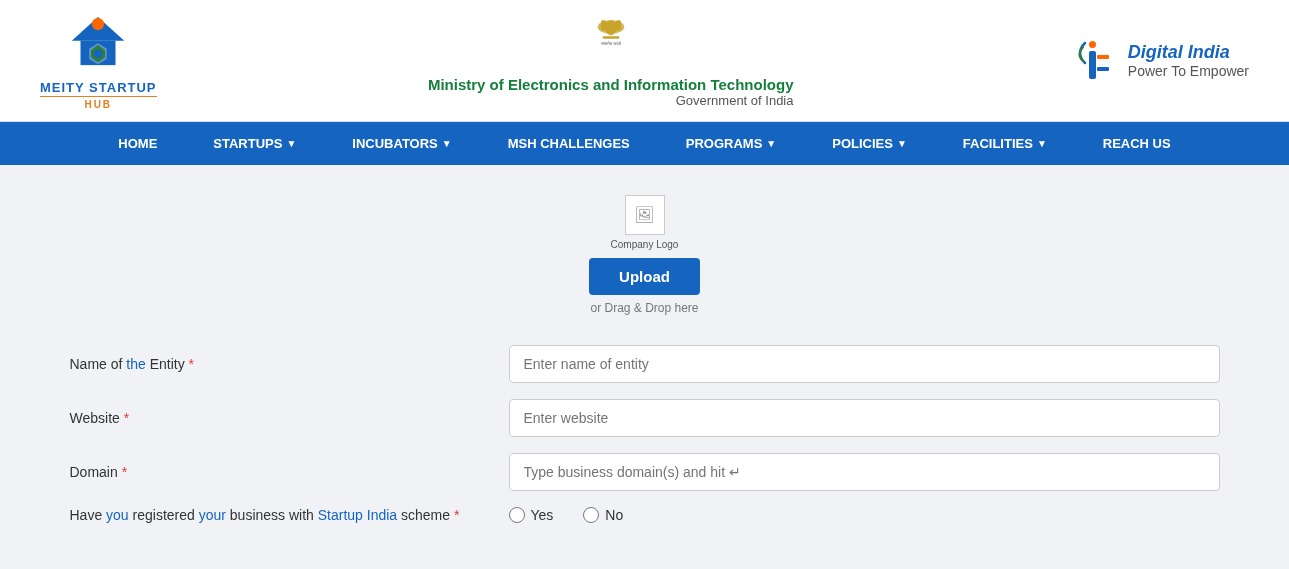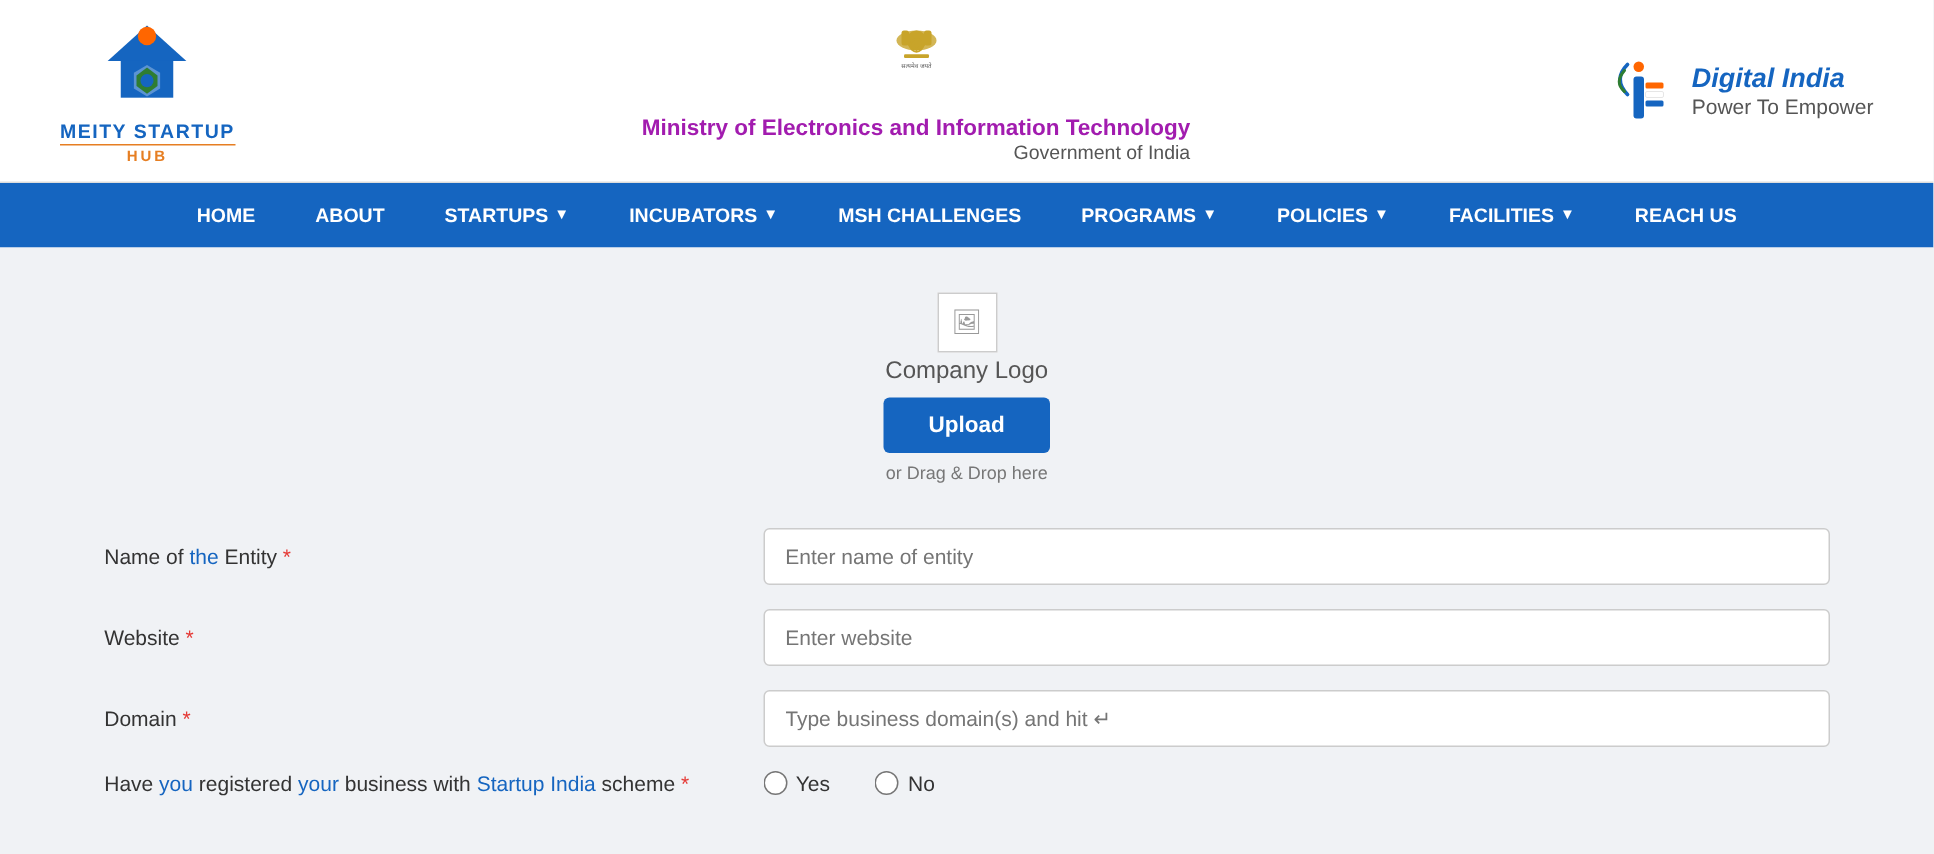--- a/index.html
+++ b/index.html
@@ -20,32 +20,32 @@
       color: #1565c0;
       font-weight: bold;
       font-size: 13px;
       letter-spacing: 1px;
       text-align: center;
       line-height: 1.2;
     }
     .meity-logo-sub { color: #e67e22; font-size: 10px; border-top: 1px solid #e67e22; padding-top: 2px; letter-spacing: 2px; }
 
     .header-center { text-align: center; }
-    .header-center .ministry-name { font-weight: bold; font-size: 15px; color: #a21caf; }
+    .header-center .ministry-name { font-weight: bold; font-size: 15px; color: #15803d; }
     .header-center .gov-name { font-size: 13px; color: #555; text-align: right; }
 
     .header-right { display: flex; align-items: center; }
 
     
     .navbar {
       background: #1565c0;
       display: flex;
       align-items: center;
       justify-content: center;
-      gap: 0;
+      gap: 16px;
     }
     .nav-item {
       color: #fff;
       padding: 14px 20px;
       font-size: 13px;
       font-weight: bold;
       cursor: pointer;
       display: flex;
       align-items: center;
       gap: 4px;
@@ -81,21 +81,21 @@
       display: flex;
       align-items: center;
       justify-content: center;
       margin-bottom: 4px;
     }
     .company-logo-preview-icon {
       font-size: 16px;
       color: #999;
     }
     .company-logo-label {
-      font-size: 16px;
+      font-size: 10px;
       color: #555;
       margin-bottom: 8px;
     }
     .upload-btn {
       background: #1565c0;
       color: #fff;
       border: none;
       padding: 10px 30px;
       font-size: 15px;
       font-weight: bold;
@@ -239,23 +239,20 @@
       </div>
     </div>
   </div>
 </div>
 
 <nav class="navbar">
   <div class="nav-item">
     <span>HOME</span>
   </div>
   <div class="nav-item">
-    <span>ABOUT</span>
-  </div>
-  <div class="nav-item">
     <span>STARTUPS</span>
     <span class="caret">▼</span>
   </div>
   <div class="nav-item">
     <span>INCUBATORS</span>
     <span class="caret">▼</span>
   </div>
   <div class="nav-item">
     <span>MSH CHALLENGES</span>
   </div>

